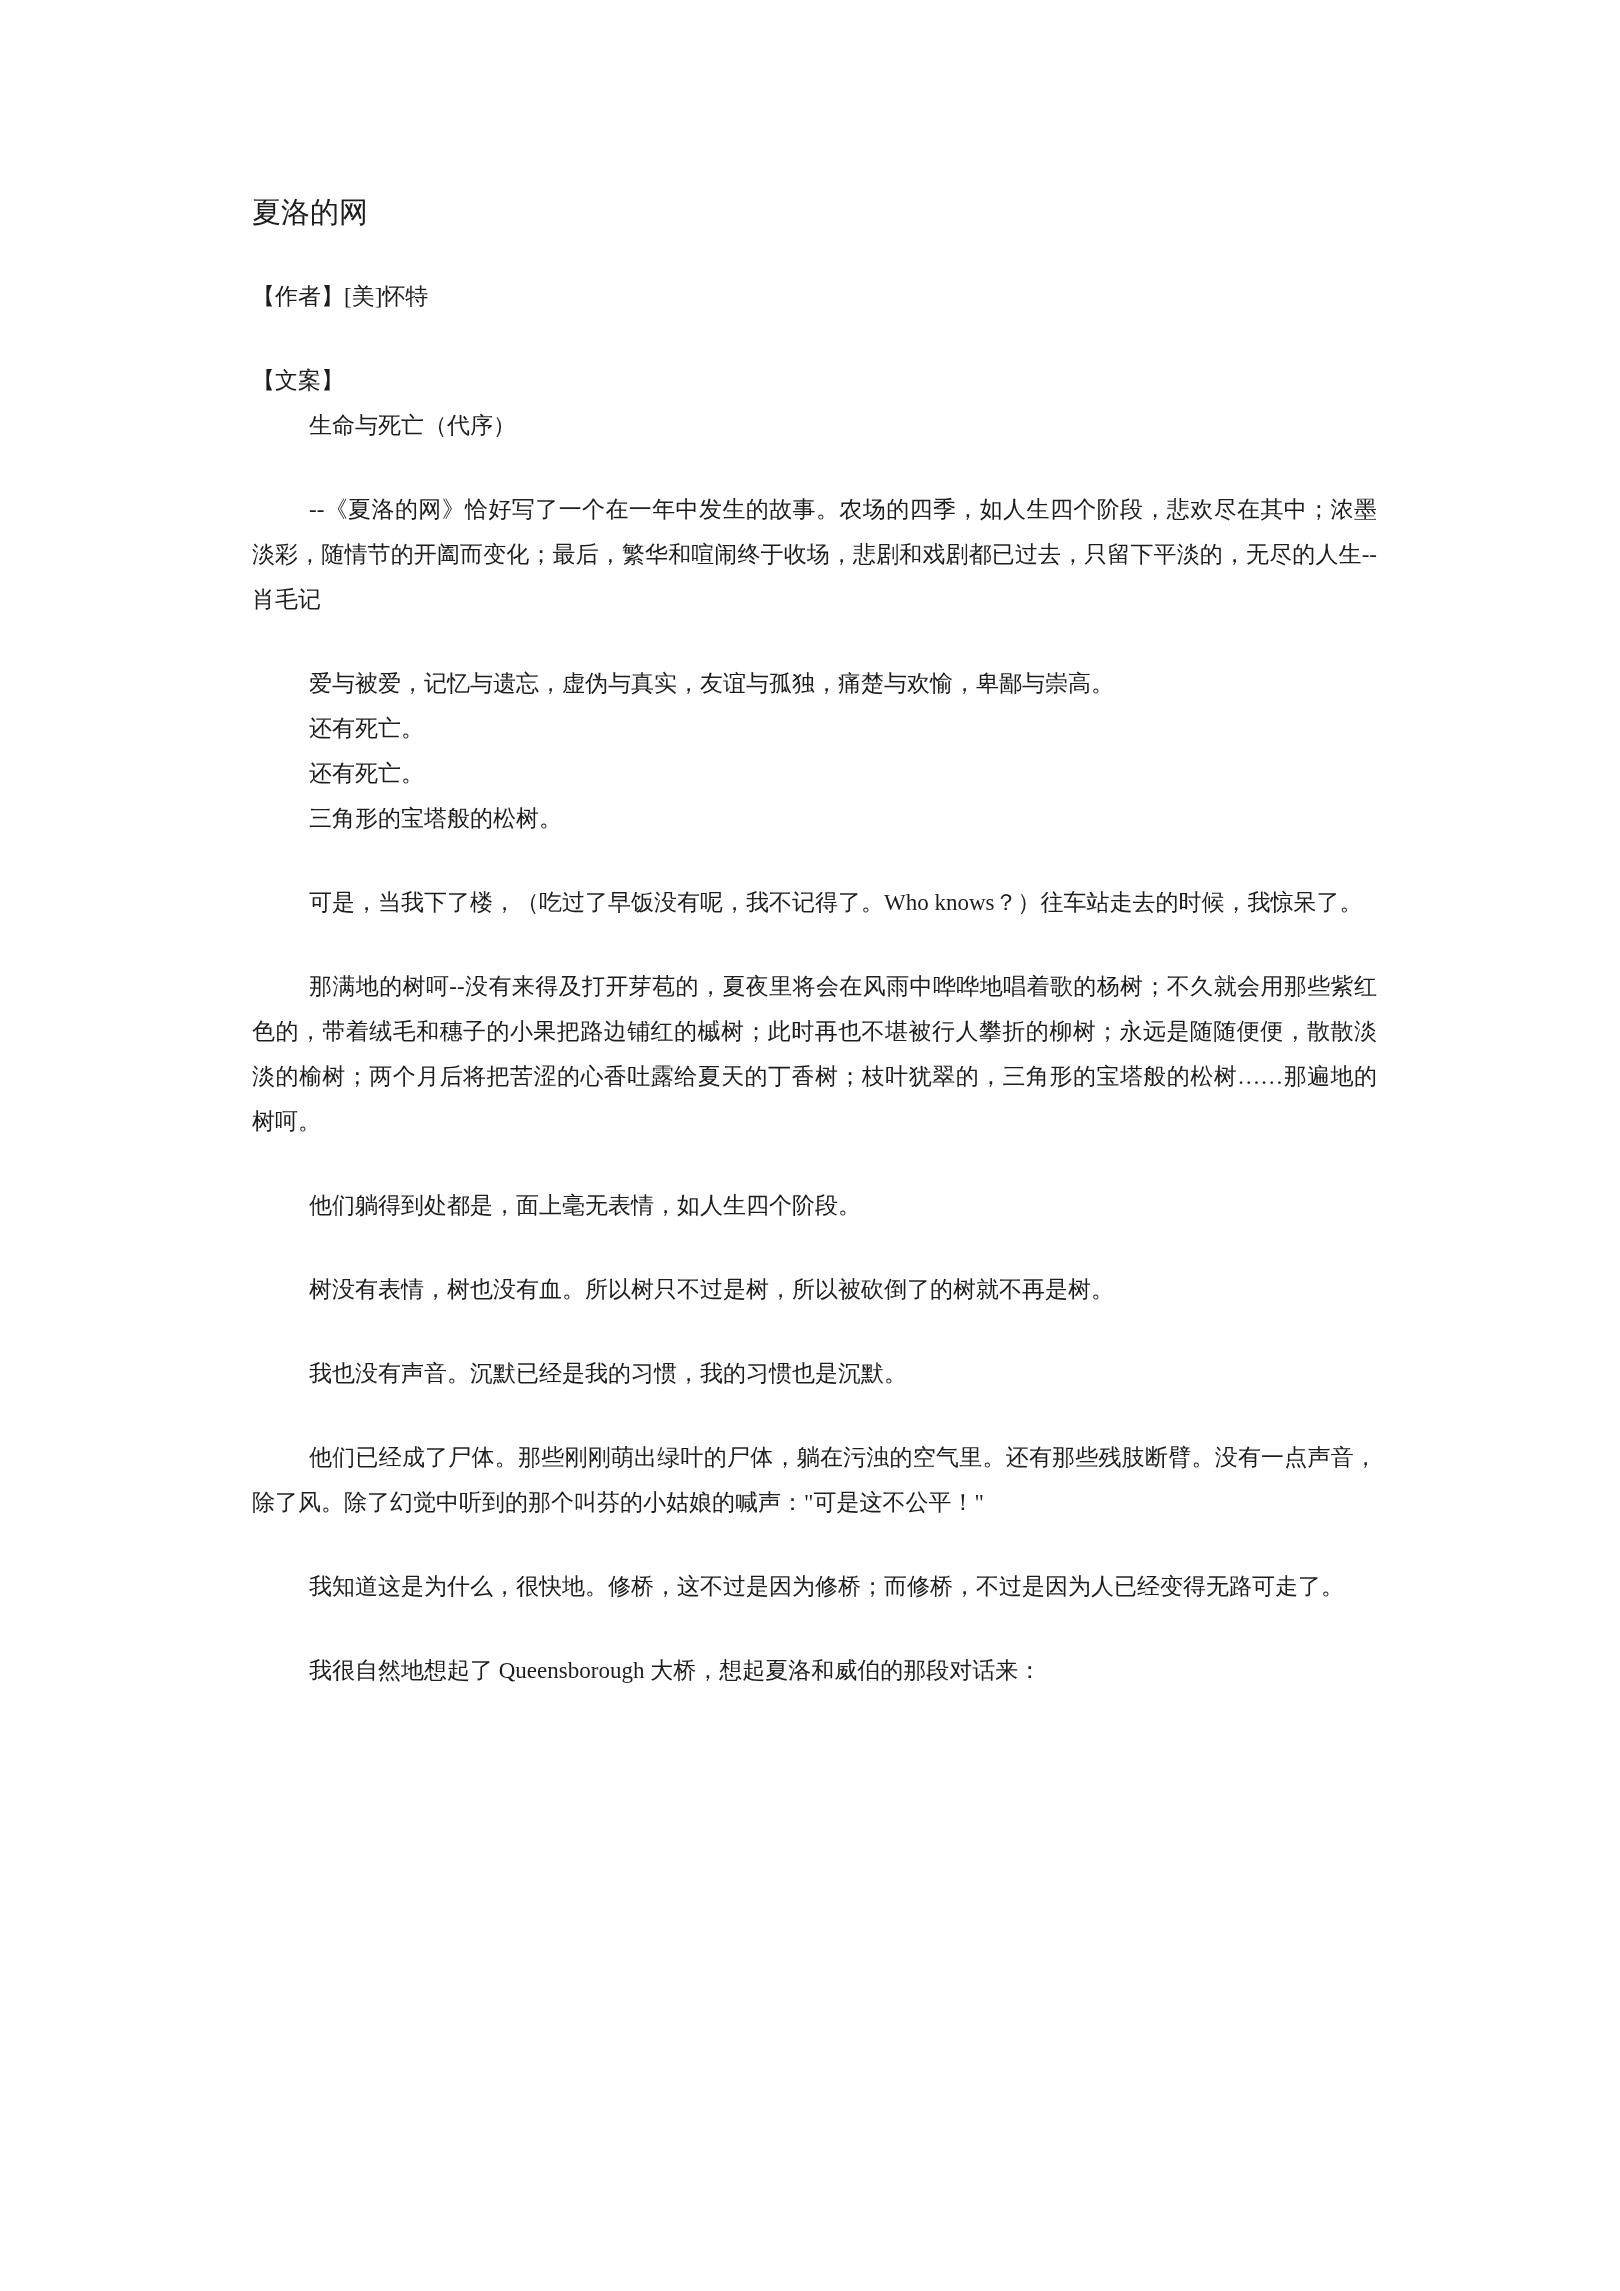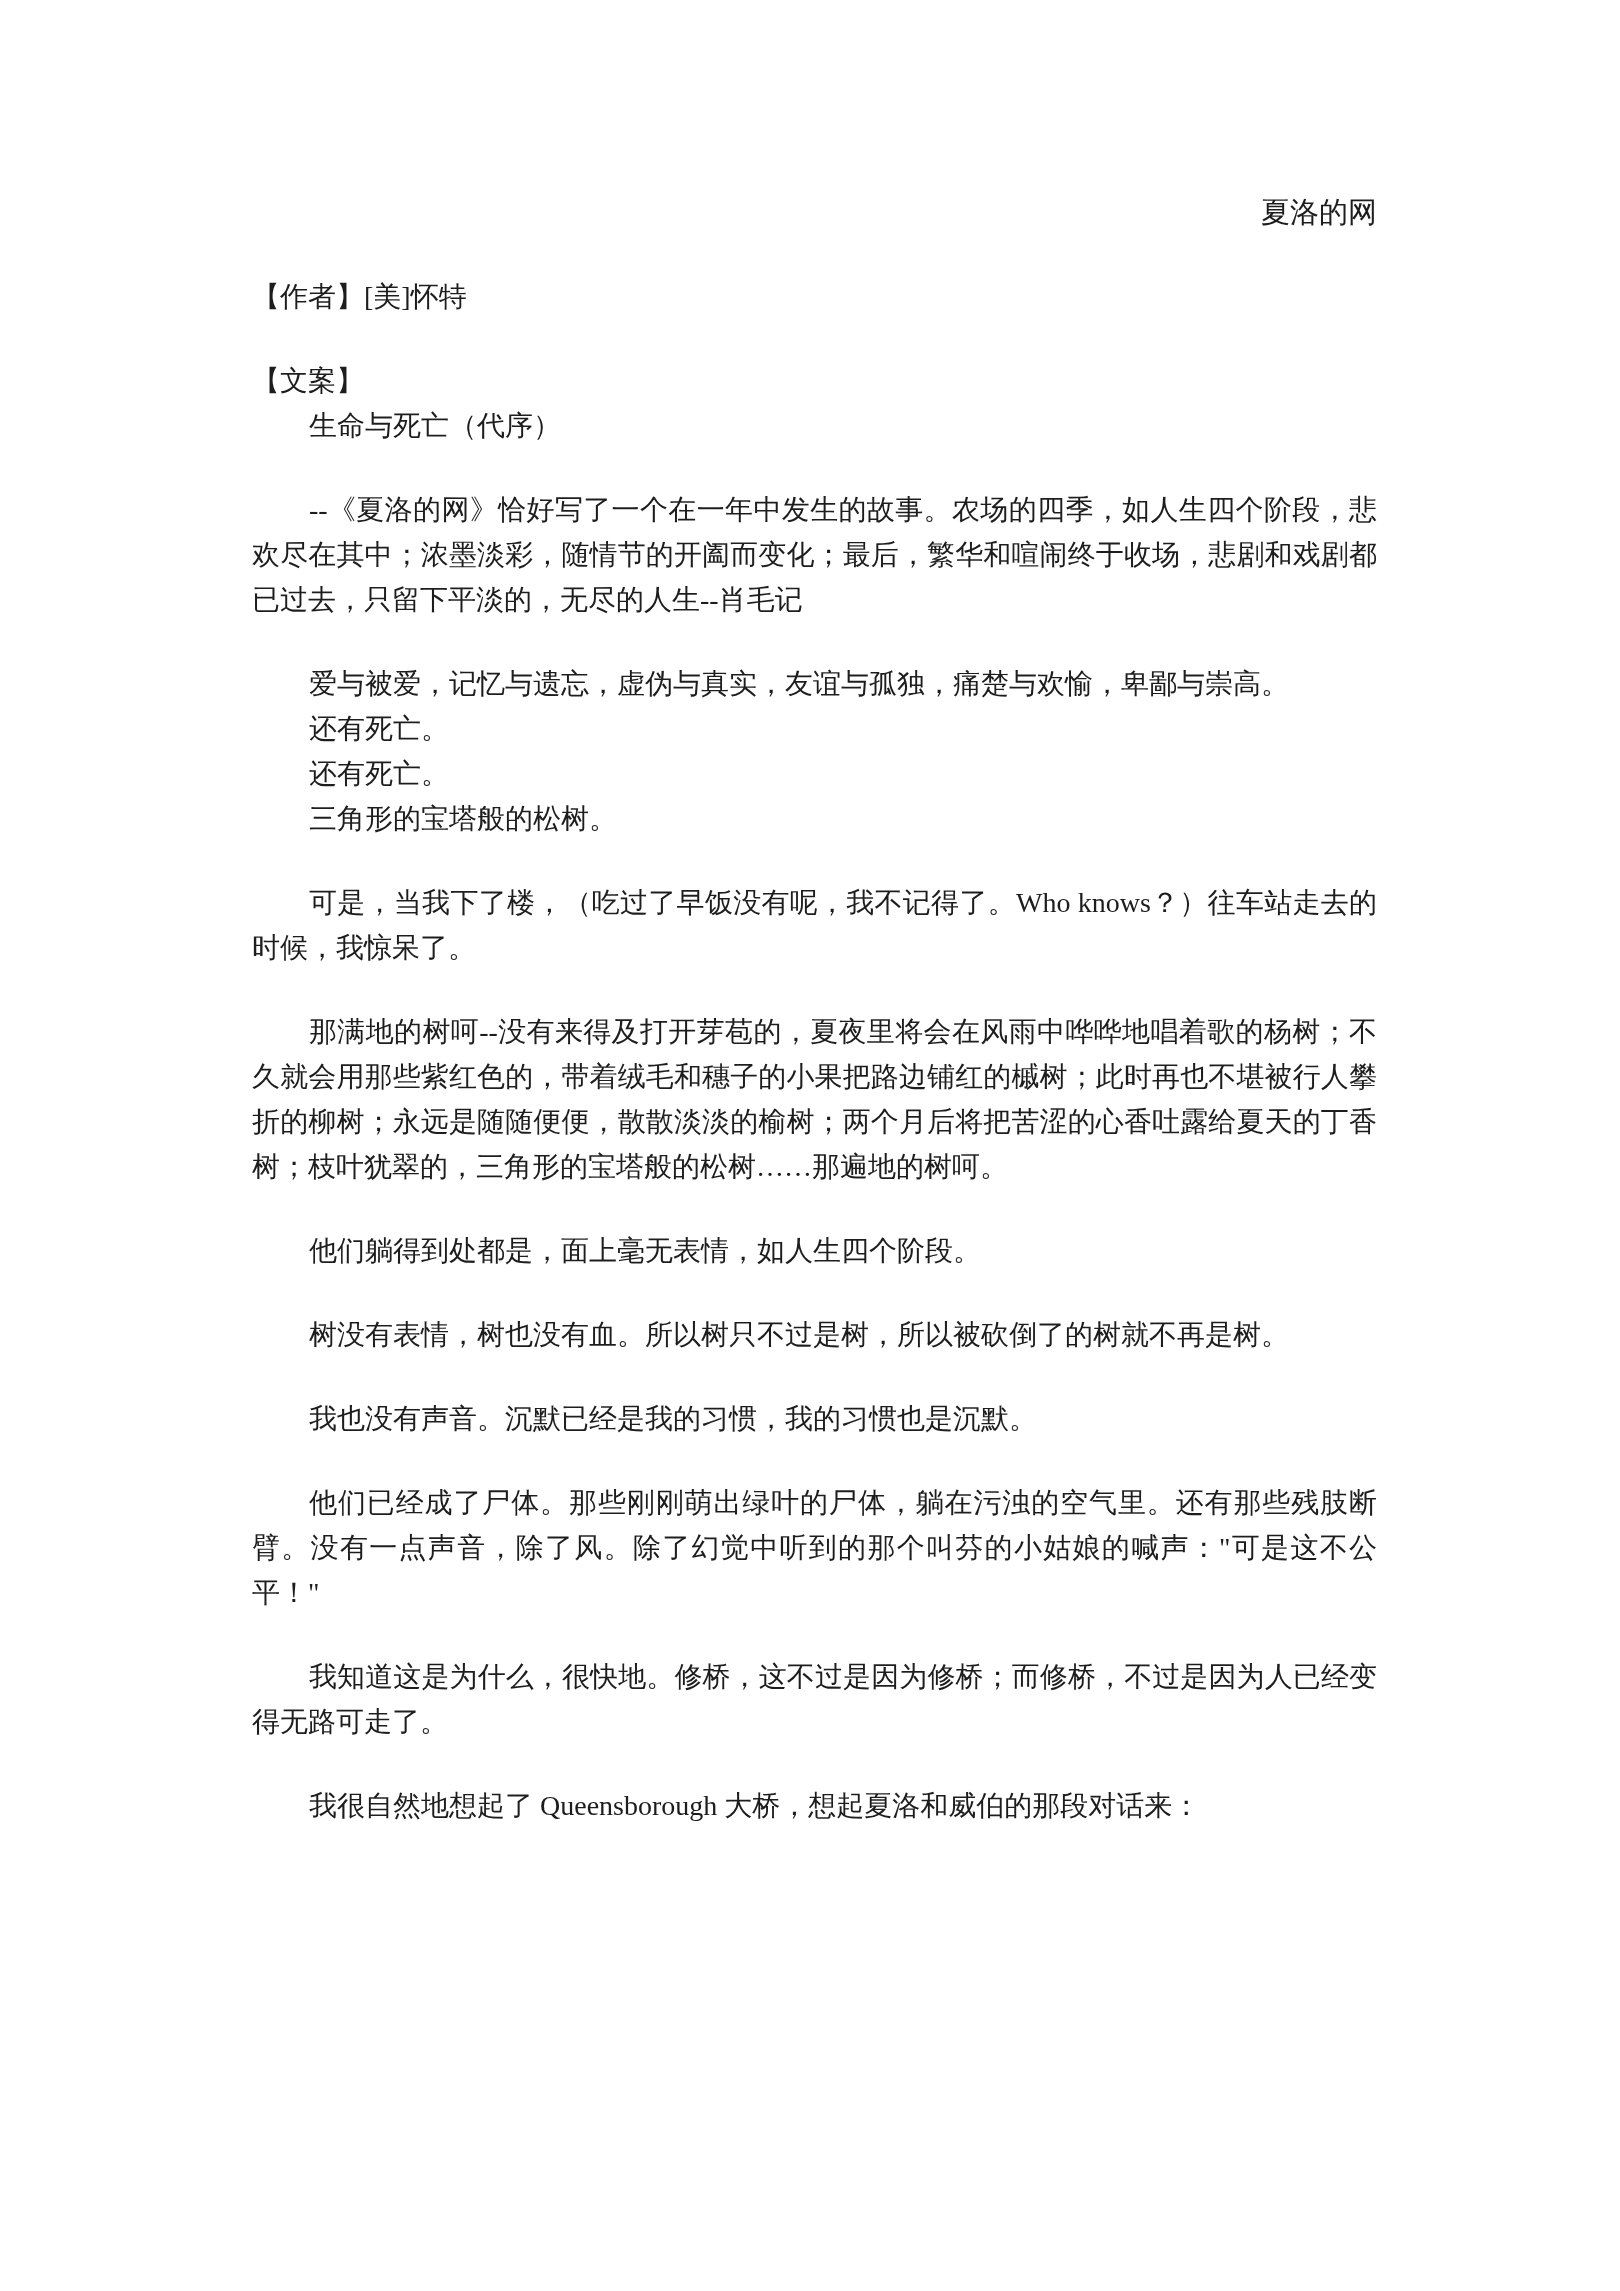--- a/index.html
+++ b/index.html
@@ -20,27 +20,27 @@
     position: absolute;
     left: 252px;
     top: 190px;
     width: 1125px;
   }
   .content h1,
   .content p {
     margin: 0;
     padding: 0;
     font-weight: normal;
-    font-size: 28px;
+    font-size: 23px;
     line-height: 45px;
     text-align: justify;
     word-break: break-all;
   }
   h1.doc-title {
-    text-align: right;
+    text-align: left;
     font-size: 29px;
   }
   .gap {
     margin-top: 39px !important;
   }
   .indent {
     text-indent: 57px;
   }
 </style>
 </head>

